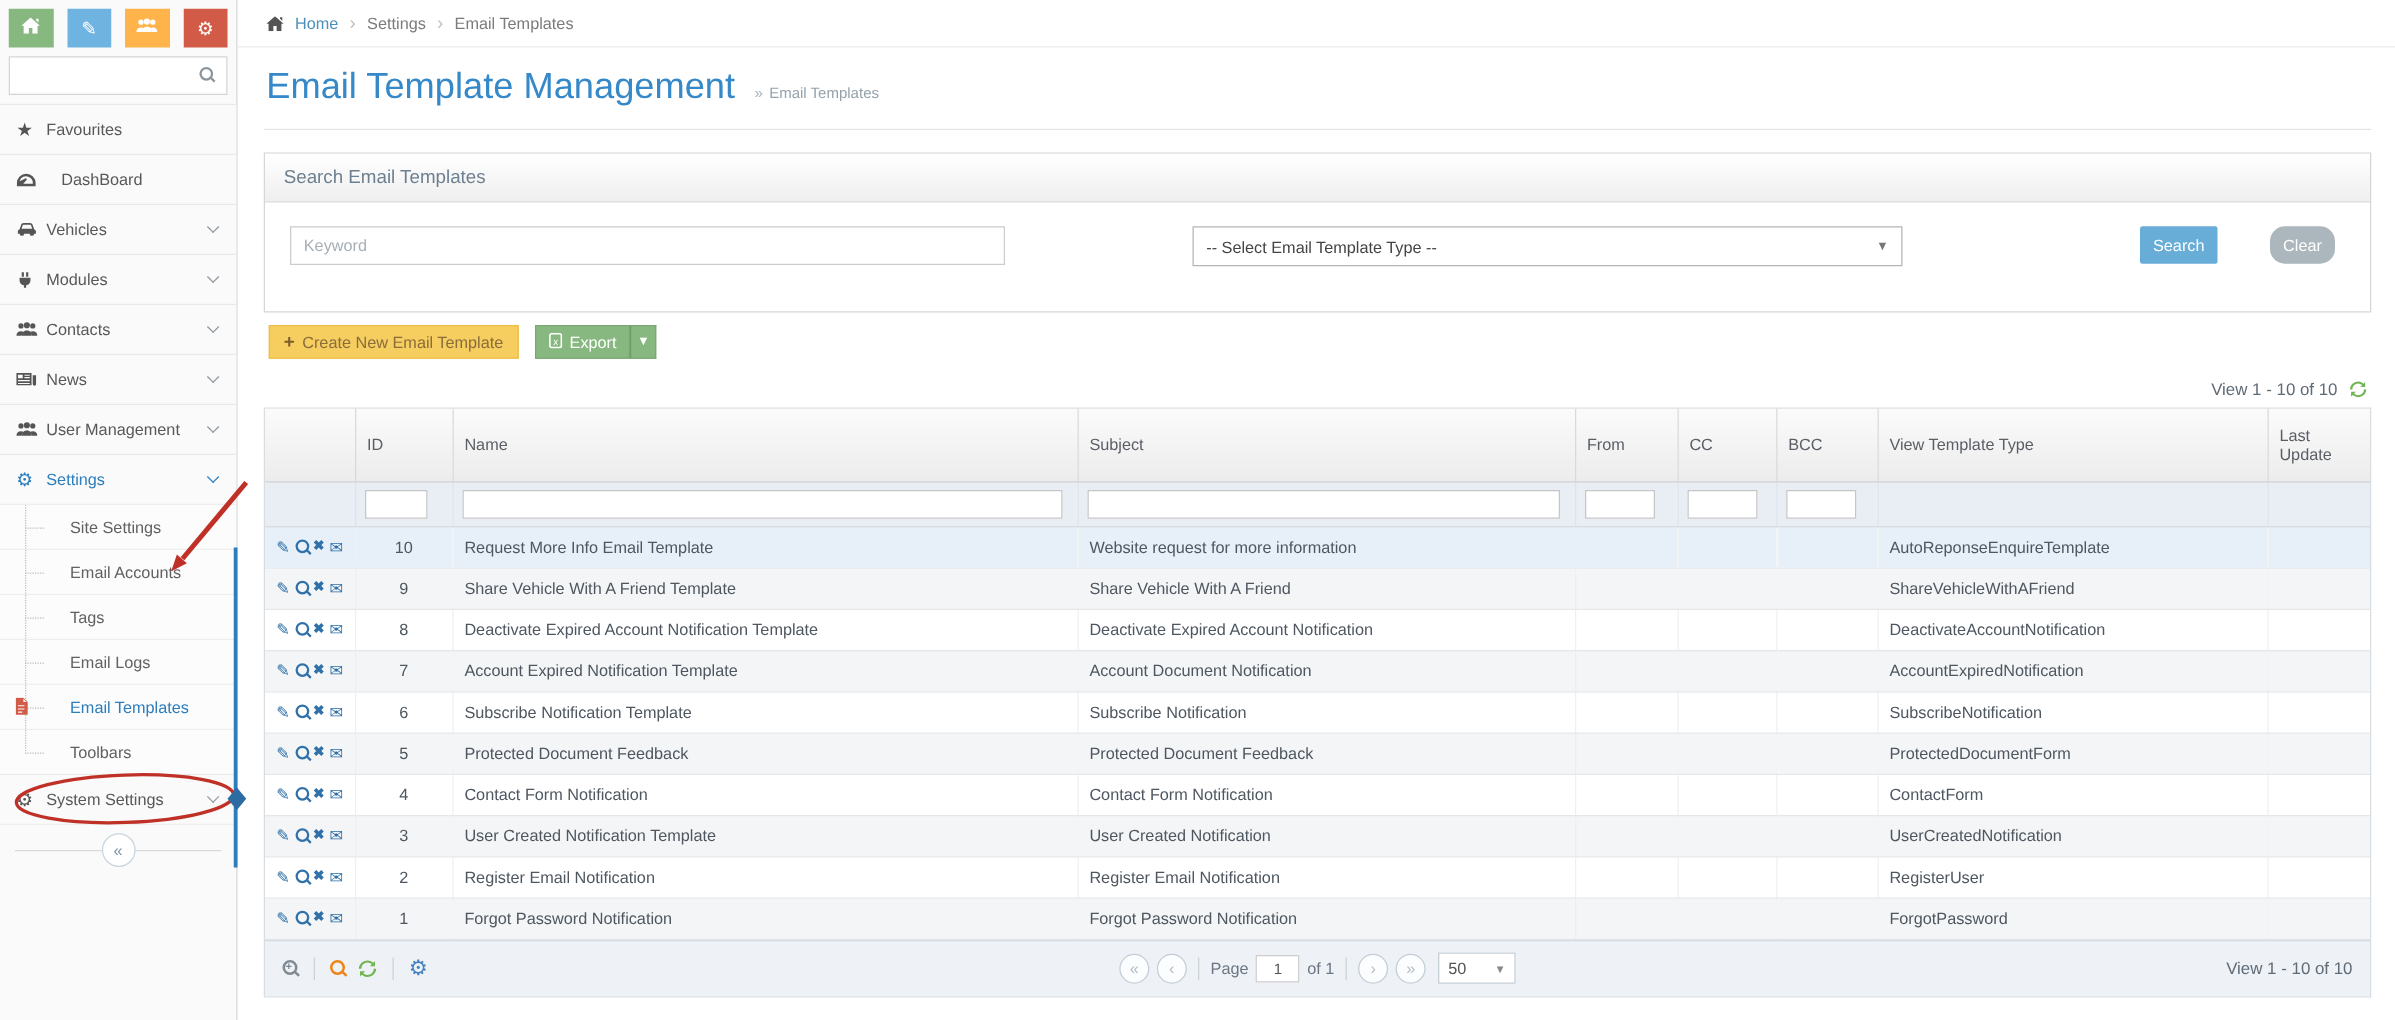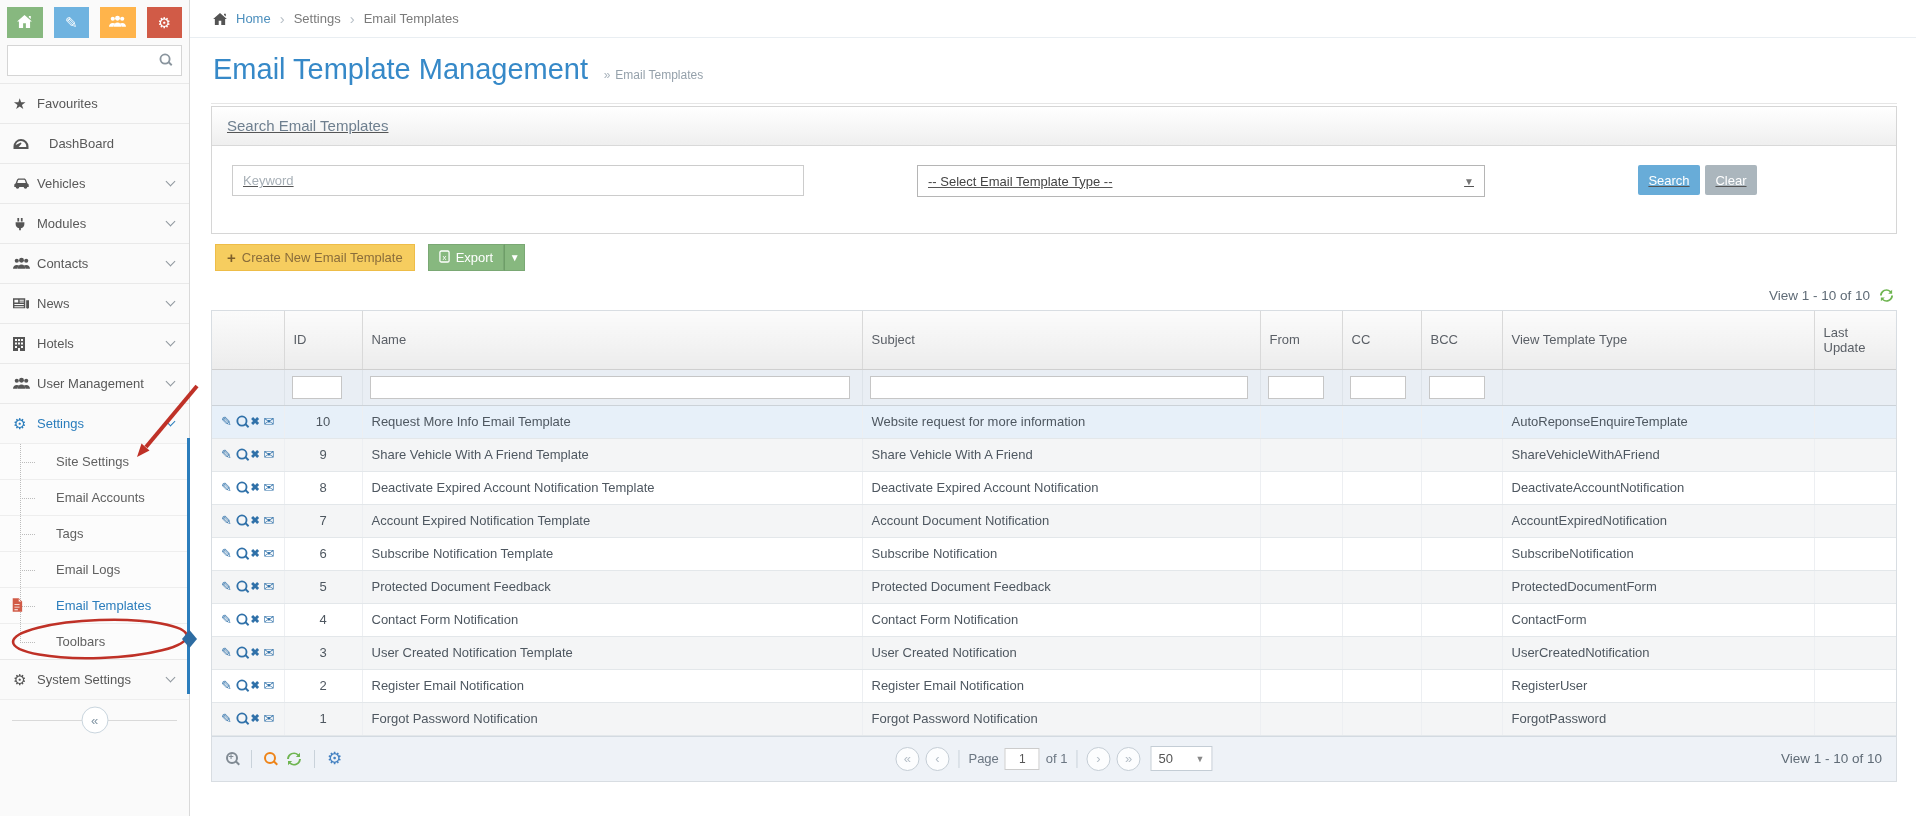--- a/index.html
+++ b/index.html
@@ -48,29 +48,29 @@
   .bc-home { color:#545454; display:flex; align-items:center; }
   .bc-link { color:#4c8fbd; cursor:pointer; }
   .bc-sep { color:#b9c1c8; font-size:15px; line-height:1; }
 
   .content { padding:0 19px 0 21px; flex:1; }
   .titlebar { padding:15px 0 17px 2px; border-bottom:1px solid #e6e6e6; }
   .titlebar h1 { display:inline; font-size:29px; font-weight:300; color:#3689c8; margin:0; }
   .subtitle { color:#95a1ab; font-size:12px; margin-left:12px; }
   .subtitle .sep { color:#a9b4bd; margin-right:5px; }
 
-  .panel { border:1px solid #d6d6d6; margin-top:2px;text-decoration:underline; }
+  .panel { border:1px solid #d6d6d6; margin-top:18px; }
   .panel-head { height:39px; line-height:38px; padding-left:15px; background:linear-gradient(#ffffff,#efefef); border-bottom:1px solid #d9d9d9; color:#6e7f8f; font-size:15px; }
-  .panel-body { padding:19px 20px 36px 20px; display:flex; align-items:flex-start; }
+  .panel-body { padding:19px 20px 36px 20px; display:flex; align-items:flex-start;gap:37px; }
   .kw-input { width:572px; height:31px; border:1px solid #ccc; padding:0 10px; font-size:13px; font-family:inherit; color:#555; outline:none; }
   .kw-input::placeholder { color:#a7afb6; }
   .select-box { margin-left:113px; width:568px; height:32px; border:1px solid #b5b5b5; background:#fff; display:flex; align-items:center; justify-content:space-between; padding:0 10px; color:#444; cursor:pointer; }
   .select-box .caret { color:#777; font-size:10px; }
   .btn-search { margin-left:153px; width:62px; height:30px; background:#68acd8; color:#fff; border:none; font-size:13px; font-family:inherit; border-radius:2px; cursor:pointer; }
-  .btn-clear { margin-left:5px; width:52px; height:30px; background:#abb6bd; color:#fff; border:none; font-size:13px; font-family:inherit; border-radius:2px; cursor:pointer; }
+  .btn-clear { margin-left:5px; width:52px; height:30px; background:#abb6bd; color:#fff; border:none; font-size:13px; font-family:inherit; border-radius:12px; cursor:pointer; }
 
   .action-row { display:flex; gap:13px; margin:10px 0 0 4px; }
   .btn-create { height:27px; background:#f6cd5f; border:1px solid #eebd48; color:#8a6d3b; font-size:13px; padding:0 11px; display:flex; align-items:center; gap:6px; cursor:pointer; }
   .btn-create .plus { font-weight:bold; color:#7d5f2b; font-size:15px; }
   .btn-export-group { display:flex; }
   .btn-export { height:27px; background:#87b87f; color:#fff; display:flex; align-items:center; gap:6px; padding:0 10px; border:1px solid #7aa874; cursor:pointer; font-size:13px; }
   .btn-export-caret { width:21px; height:27px; background:#87b87f; border:1px solid #7aa874; border-left:1px solid #6d9e67; display:flex; align-items:center; justify-content:center; color:#fff; font-size:10px; cursor:pointer; }
 
   .view-top { display:flex; justify-content:flex-end; align-items:center; gap:9px; color:#5f6b76; margin:17px 3px 7px 0; font-size:13.5px; }
   .refresh { color:#6fb551; display:flex; }
@@ -202,29 +202,20 @@
             <svg width="16" height="13" viewBox="0 0 17 13" fill="currentColor">
               <path fill-rule="evenodd" d="M0 1h13v10.5H0V1zm1.5 1.5v3h4v-3h-4zm0 4.5v1h10v-1h-10zm0 2.5v1h10v-1h-10zM7 2.5v1h4.5v-1H7zm0 2v1h4.5v-1H7z"></path>
               <path d="M14 3h3v7.5a1.5 1.5 0 0 1-3 0V3z"></path>
             </svg>
           </span>
         <span class="mlabel">News</span>
         <span class="chev"></span>
       </div>
       <div class="mitem">
         <span class="micon">
-            <svg width="12" height="14" viewBox="0 0 12 14" fill="currentColor">
-              <path fill-rule="evenodd" d="M0 0h12v14H7v-3H5v3H0V0zm2 2v2h2V2H2zm6 0v2h2V2H8zM5 2v2h2V2H5zM2 5.5v2h2v-2H2zm3 0v2h2v-2H5zm3 0v2h2v-2H8zM2 9v2h2V9H2zm6 0v2h2V9H8z"></path>
-            </svg>
-          </span>
-        <span class="mlabel">Hotels</span>
-        <span class="chev"></span>
-      </div>
-      <div class="mitem">
-        <span class="micon">
             <svg width="17" height="13" viewBox="0 0 18 13" fill="currentColor">
               <circle cx="4" cy="3.6" r="2.2"></circle>
               <circle cx="14" cy="3.6" r="2.2"></circle>
               <path d="M0 12c0-2.5 1.7-4 4-4 1 0 1.9.3 2.6.8A6 6 0 0 0 4.5 12H0zm13.5 0a6 6 0 0 0-2.1-3.2c.7-.5 1.6-.8 2.6-.8 2.3 0 4 1.5 4 4h-4.5z"></path>
               <circle cx="9" cy="3" r="2.6"></circle>
               <path d="M4.8 12c0-2.8 1.9-4.5 4.2-4.5s4.2 1.7 4.2 4.5H4.8z"></path>
             </svg>
           </span>
         <span class="mlabel">User Management</span>
         <span class="chev"></span>

